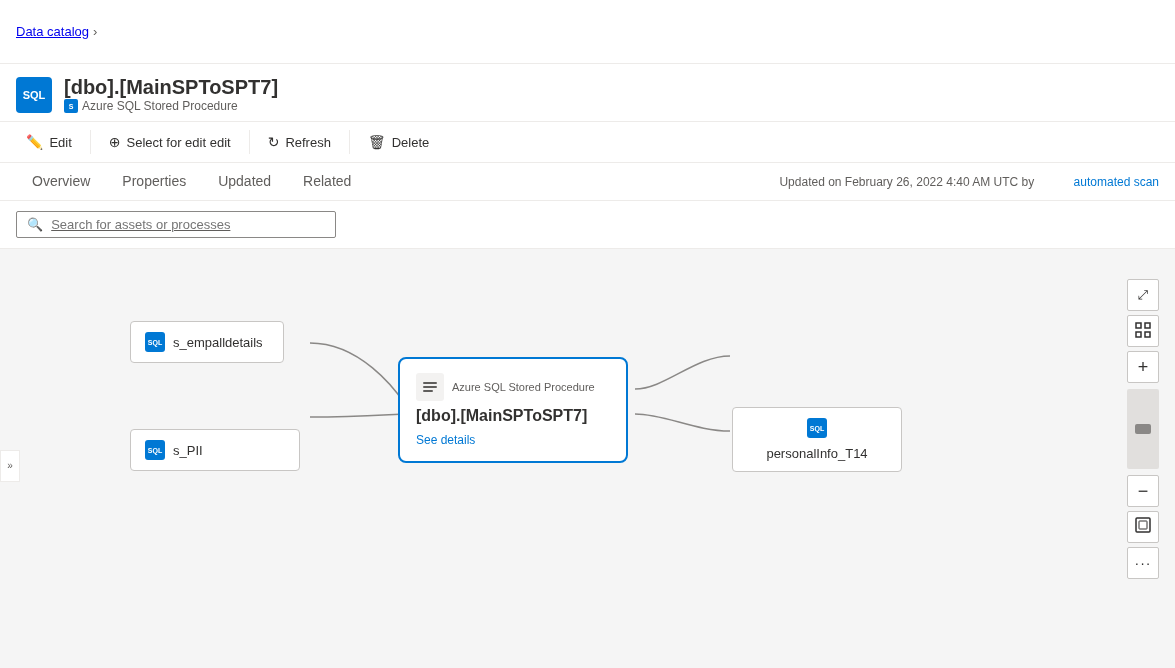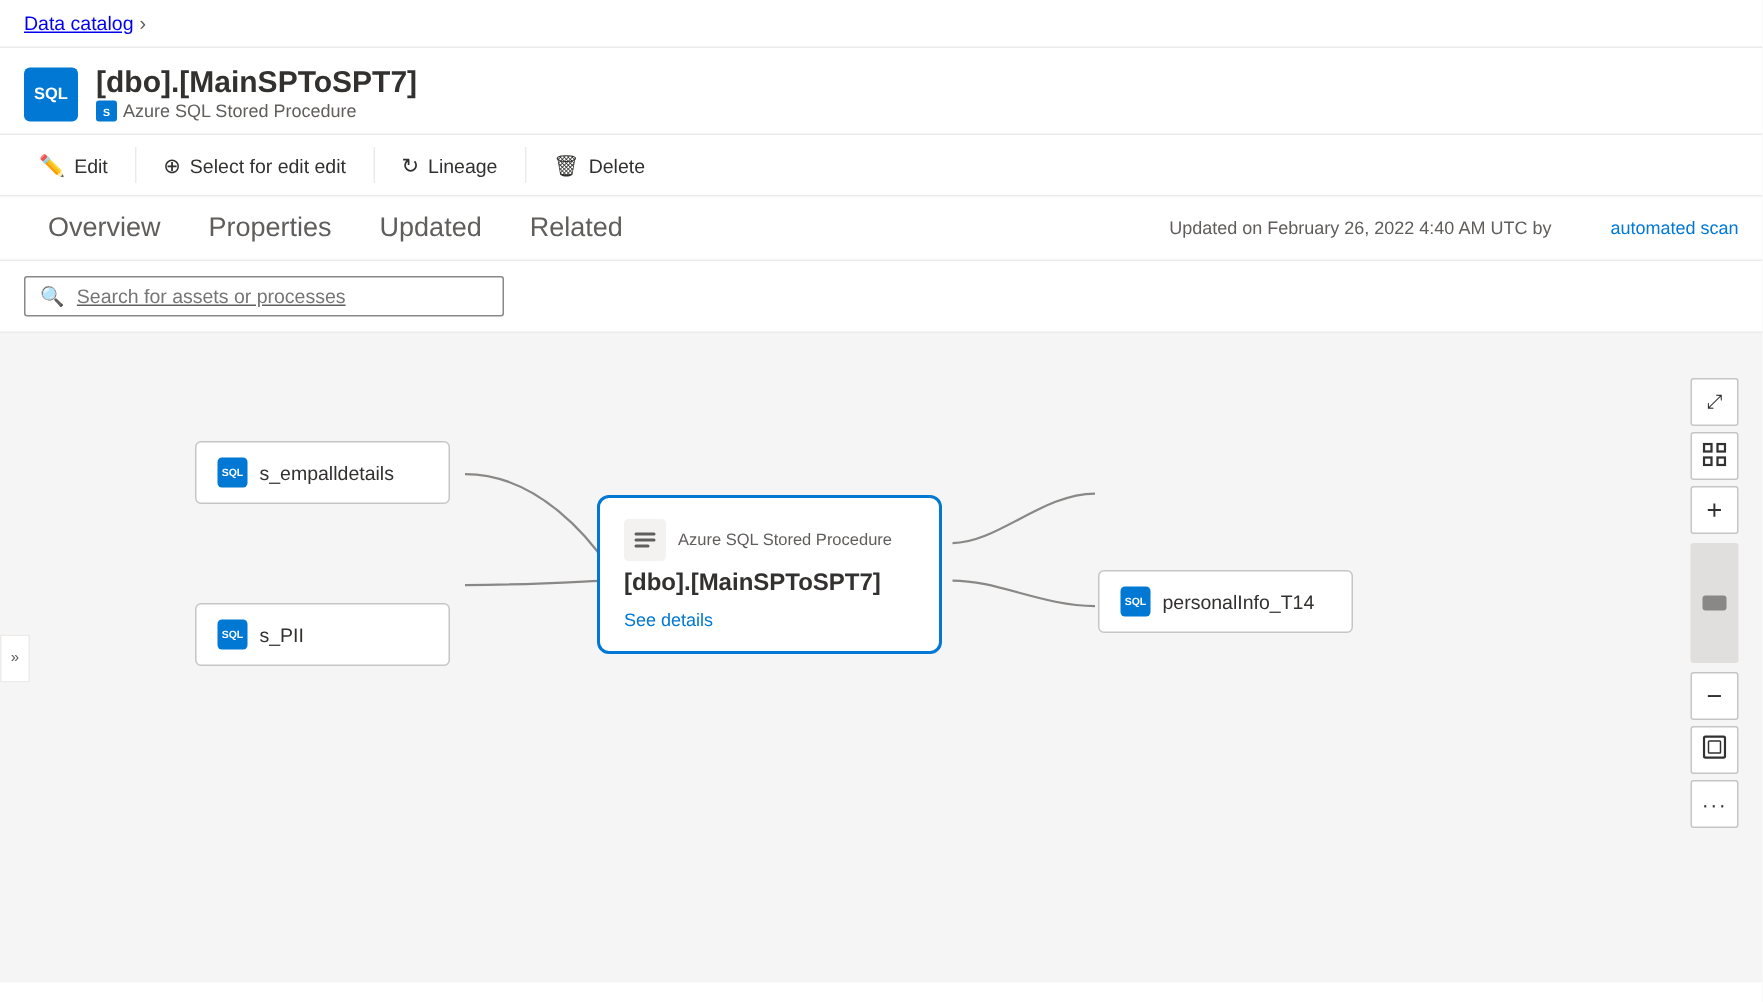--- a/index.html
+++ b/index.html
@@ -1,39 +1,39 @@
 <!DOCTYPE html>
 <html><head>
   <meta charset="utf-8">
   <style>
     * { box-sizing: border-box; margin: 0; padding: 0; }
     body { font-family: 'Segoe UI', Arial, sans-serif; font-size: 14px; color: #323130; background: #fff; width: 1175px; height: 668px; overflow: hidden; }
 
     
-    .breadcrumb { padding: 8px 16px; font-size: 13px; color: #0078d4; border-bottom: 1px solid #edebe9; display: flex; align-items: center; gap: 4px; }
+    .breadcrumb { padding: 24px 16px; font-size: 13px; color: #0078d4; border-bottom: 1px solid #edebe9; display: flex; align-items: center; gap: 4px; }
     .breadcrumb span { color: #605e5c; }
 
     
     .header { padding: 12px 16px 8px; display: flex; align-items: center; gap: 12px; border-bottom: 1px solid #edebe9; }
     .sql-icon { width: 36px; height: 36px; background: #0078d4; border-radius: 4px; display: flex; align-items: center; justify-content: center; color: white; font-weight: bold; font-size: 11px; flex-shrink: 0; }
     .header-text { display: flex; flex-direction: column; }
     .header-title { font-size: 20px; font-weight: 600; color: #323130; }
     .header-subtitle { font-size: 12px; color: #605e5c; display: flex; align-items: center; gap: 4px; }
     .header-subtitle-icon { width: 14px; height: 14px; background: #0078d4; border-radius: 2px; display: inline-flex; align-items: center; justify-content: center; }
 
     
     .toolbar { padding: 6px 16px; display: flex; align-items: center; gap: 4px; border-bottom: 1px solid #edebe9; }
     .toolbar-btn { display: flex; align-items: center; gap: 6px; padding: 6px 10px; border: none; background: transparent; cursor: pointer; color: #323130; font-size: 13px; border-radius: 2px; }
     .toolbar-btn .btn-icon { font-size: 14px; color: #323130; }
     .toolbar-divider { width: 1px; height: 24px; background: #edebe9; margin: 0 4px; }
 
     
     .tabs { display: flex; align-items: center; padding: 0 16px; border-bottom: 1px solid #edebe9; justify-content: space-between; }
     .tabs-left { display: flex; }
-    .tab { padding: 10px 16px; font-size: 18px; cursor: pointer; color: #605e5c; border-bottom: 2px solid transparent; margin-bottom: -1px; }
+    .tab { padding: 10px 16px; font-size: 14px; cursor: pointer; color: #605e5c; border-bottom: 2px solid transparent; margin-bottom: -1px; }
     .tab.active { color: #0078d4; border-bottom: 2px solid #0078d4; font-weight: 600; }
     .tabs-right { font-size: 12px; color: #605e5c; }
     .tabs-right a { color: #0078d4; text-decoration: none; margin-left: 36px; }
 
     
     .search-bar { padding: 10px 16px; border-bottom: 1px solid #edebe9; }
     .search-input-wrap { display: flex; align-items: center; gap: 8px; border: 1px solid #8a8886; border-radius: 2px; padding: 5px 10px; width: 320px; background: #fff; }
     .search-input-wrap input { border: none; outline: none; font-size: 13px; color: #605e5c; width: 100%; background: transparent; text-decoration: underline; }
 
     
@@ -89,21 +89,21 @@
     <span>Edit</span>
   </button>
   <div class="toolbar-divider"></div>
   <button class="toolbar-btn">
     <span class="btn-icon">⊕</span>
     <span>Select for edit edit</span>
   </button>
   <div class="toolbar-divider"></div>
   <button class="toolbar-btn">
     <span class="btn-icon">↻</span>
-    <span>Lineage</span>
+    <span>Refresh</span>
   </button>
   <div class="toolbar-divider"></div>
   <button class="toolbar-btn">
     <span class="btn-icon">🗑</span>
     <span>Delete</span>
   </button>
 </div>
 
 <div class="tabs">
   <div class="tabs-left">
@@ -133,21 +133,21 @@
 
     <path d="M 310 94 C 360 94, 395 140, 405 155" stroke="#8a8886" stroke-width="1.5" fill="none"></path>
 
     <path d="M 310 168 C 360 168, 395 165, 405 165" stroke="#8a8886" stroke-width="1.5" fill="none"></path>
 
     <path d="M 635 140 C 665 140, 695 107, 730 107" stroke="#8a8886" stroke-width="1.5" fill="none"></path>
 
     <path d="M 635 165 C 665 165, 695 182, 730 182" stroke="#8a8886" stroke-width="1.5" fill="none"></path>
   </svg>
 
-  <div class="node" style="left:130px; top:72px; width:170px;">
+  <div class="node" style="left:130px; top:72px; width:154px;">
     <div class="node-sql-icon" style="font-size:7px;font-weight:bold;">SQL</div>
     <span>s_empalldetails</span>
   </div>
 
   <div class="node" style="left:130px; top:148px; width:170px;margin-top:32px;">
     <div class="node-sql-icon" style="font-size:7px;font-weight:bold;">SQL</div>
     <span>s_PII</span>
   </div>
 
   <div class="center-node" style="left:398px; top:108px;">
@@ -160,21 +160,21 @@
           <rect x="2" y="12" width="10" height="2" rx="1" fill="#605e5c"></rect>
         </svg>
       </div>
       <span class="center-node-subtitle">Azure SQL Stored Procedure</span>
     </div>
     <div class="center-node-title">[dbo].[MainSPToSPT7]</div>
     <div class="center-node-link">See details</div>
   </div>
 
 
-  <div class="node" style="left:732px; top:158px; width:170px;">
+  <div class="node" style="left:732px; top:158px; width:170px;flex-direction:column;">
     <div class="node-sql-icon" style="font-size:7px;font-weight:bold;">SQL</div>
     <span>personalInfo_T14</span>
   </div>
 
   <div class="zoom-controls">
     <button class="zoom-btn">
       <span style="font-size:13px;">⤢</span>
     </button>
     <button class="zoom-btn">
       <span style="font-size:13px;">

